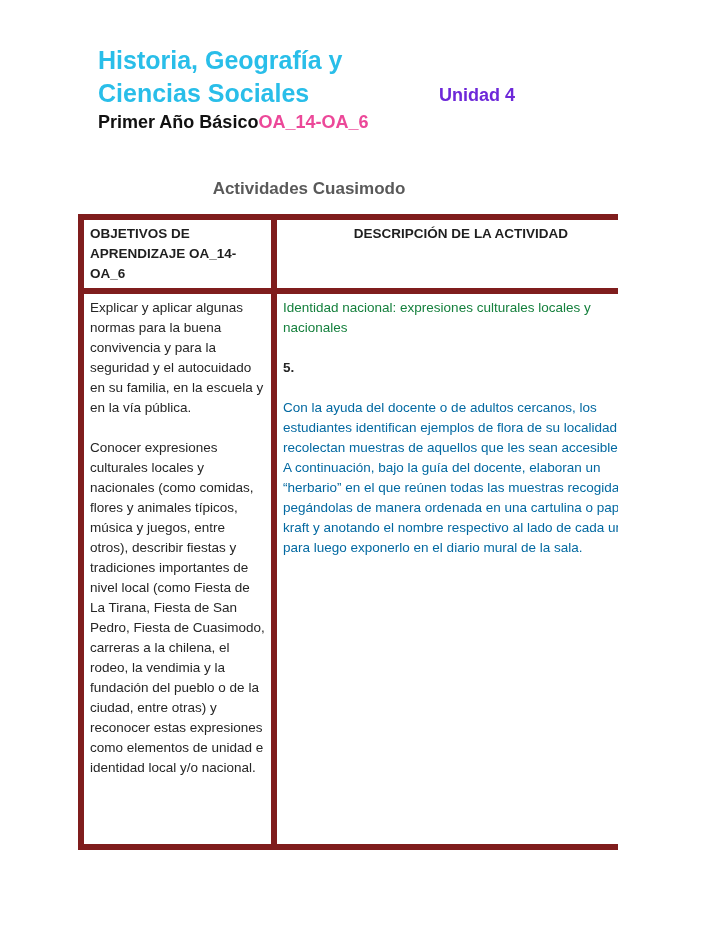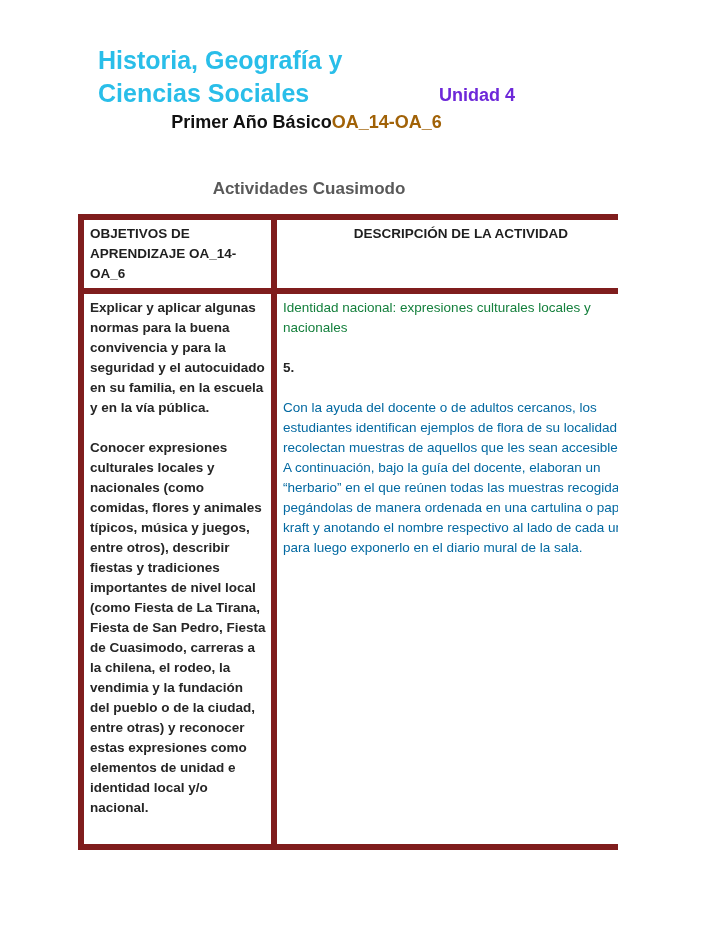--- a/index.html
+++ b/index.html
@@ -30,35 +30,35 @@
   .unit-label {
     font-size: 18px;
     line-height: 22px;
     font-weight: bold;
     color: #6d28d9;
     padding-bottom: 4px;
     white-space: nowrap;
   }
   .header-bottom {
     display: flex;
-    justify-content: center;
+    justify-content: flex-start;
     align-items: baseline;
     margin-top: 1px;
   }
   .grade-label {
     font-size: 18px;
     line-height: 23px;
     font-weight: bold;
     color: #111111;
   }
   .oa-code {
     font-size: 18px;
     line-height: 23px;
     font-weight: bold;
-    color: #a16207;
+    color: #ec4899;
   }
   
   .section-title {
     margin: 44px 0 15px 0;
     text-align: center;
     font-size: 17px;
     line-height: 21px;
     font-weight: bold;
     color: #595959;
   }
@@ -84,21 +84,21 @@
     font-weight: bold;
     color: #1f1f1f;
     height: 68px;
   }
   .th-description {
     text-align: center;
     font-weight: bold;
     color: #1f1f1f;
   }
   .td-objectives {
-    font-weight: bold;
+    font-weight: normal;
     color: #262626;
     height: 556px;
   }
   .activities-table p { margin: 0 0 20px 0; }
   .activities-table p:last-child { margin-bottom: 0; }
   .activity-heading { font-weight: normal; color: #15803d; }
   .activity-number  { font-weight: bold; color: #262626; }
   .activity-description { font-weight: normal; color: #0369a1; }
 </style>
 </head>

